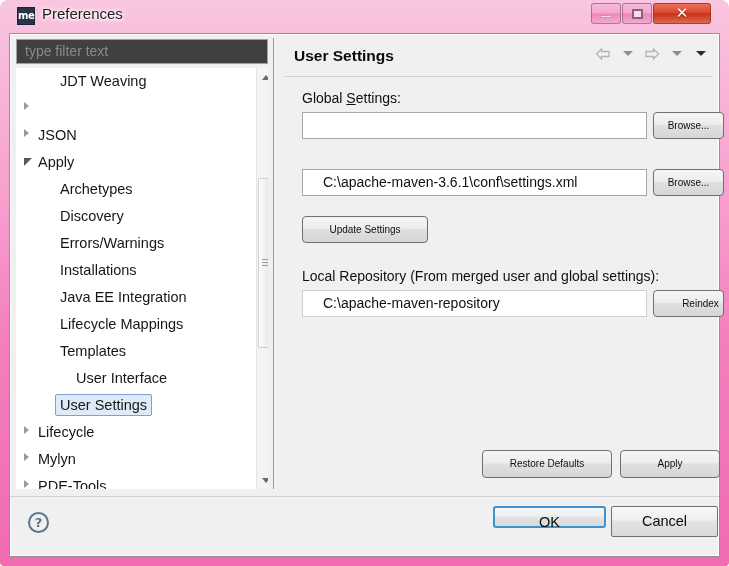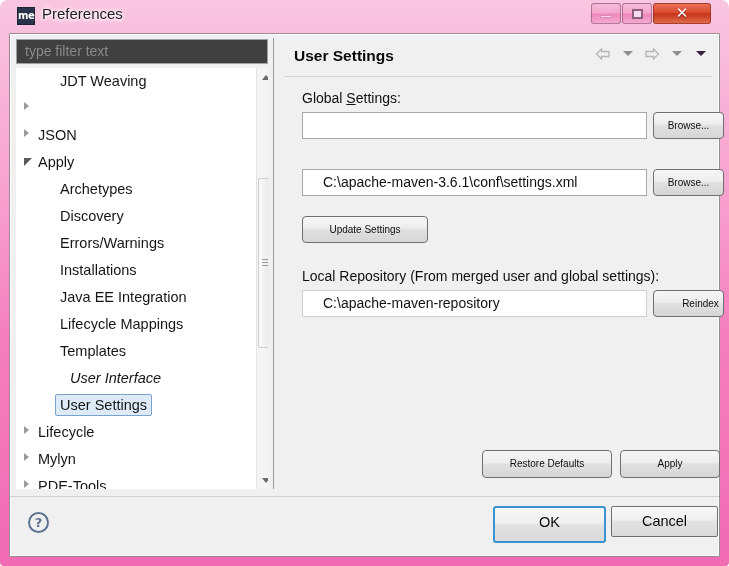--- a/index.html
+++ b/index.html
@@ -343,21 +343,21 @@
     color: #5c7390;
     font-size: 13px;
     font-weight: bold;
     line-height: 17px;
     text-align: center;
     font-family: "DejaVu Sans", sans-serif;
   }
   #btn-ok {
     position: absolute;
     left: 483px; top: 472px;
-    width: 113px; height: 37px;
+    width: 113px; height: 22px;
     line-height: 29px;
     box-sizing: border-box;
     background: linear-gradient(to bottom, #f7f7f7 0%, #efefef 45%, #e2e2e2 50%, #dadada 100%);
     border: 2px solid #3c93d0;
     border-radius: 3px;
     font-size: 14.5px;
     color: #0c0c0c;
     text-align: center;
     cursor: default;
   }
@@ -427,21 +427,21 @@
           <div class="tree-row" style="top: 216px;">
             <span class="tree-label" style="left: 44px;">Java EE Integration</span>
           </div>
           <div class="tree-row" style="top: 243px;">
             <span class="tree-label" style="left: 44px;">Lifecycle Mappings</span>
           </div>
           <div class="tree-row" style="top: 270px;">
             <span class="tree-label" style="left: 44px;">Templates</span>
           </div>
           <div class="tree-row" style="top: 297px;">
-            <span class="tree-label" style="left: 54px; font-style: italic;">User Interface</span>
+            <span class="tree-label" style="left: 60px;">User Interface</span>
           </div>
           <div class="tree-row" style="top: 324px;">
             <span class="tree-label sel" style="left: 44px;">User Settings</span>
           </div>
           <div class="tree-row" style="top: 351px;">
             <span class="chev-collapsed" style="left: 8px;"></span>
             <span class="tree-label" style="left: 22px;">Lifecycle</span>
           </div>
           <div class="tree-row" style="top: 378px;">
             <span class="chev-collapsed" style="left: 8px;"></span>

